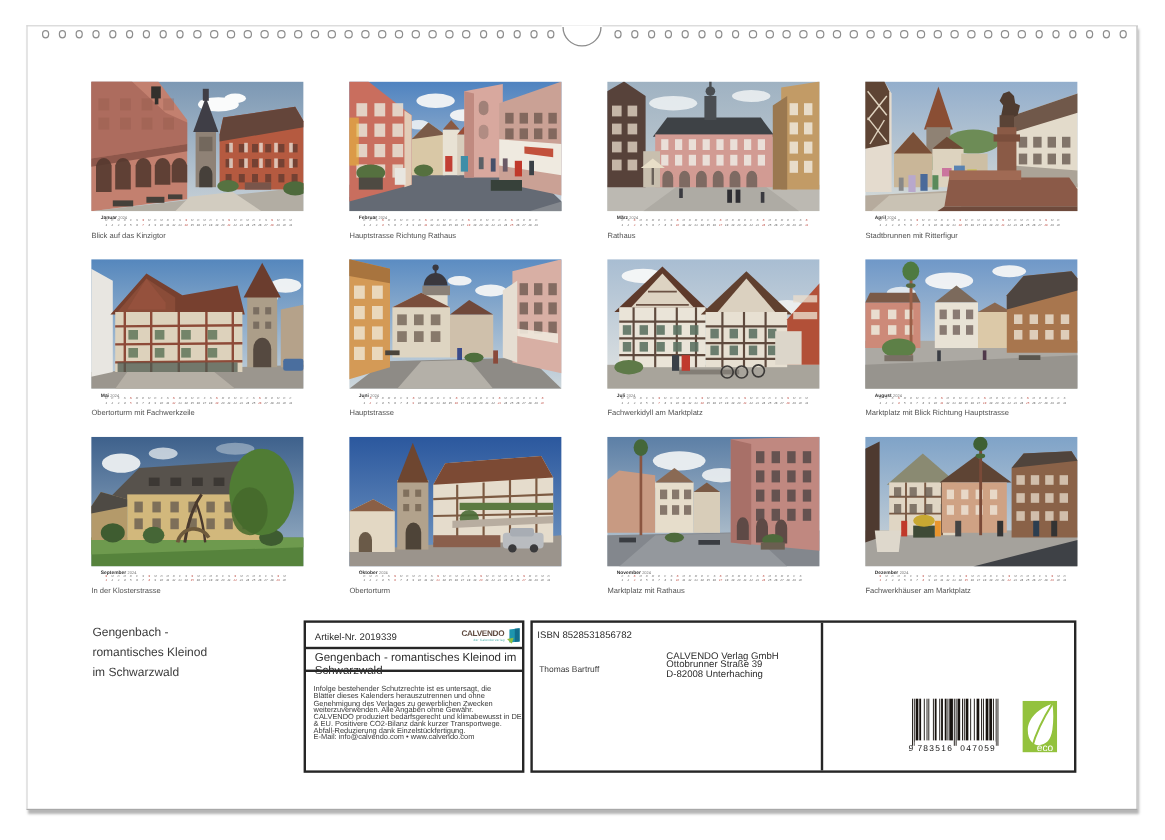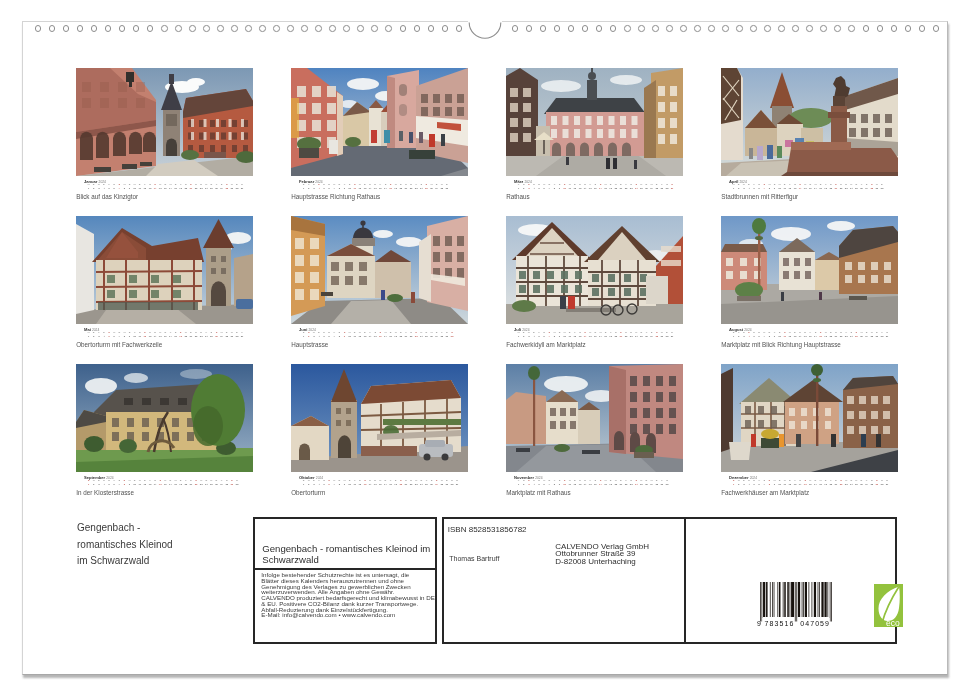--- a/index.html
+++ b/index.html
@@ -17,31 +17,31 @@
 .wrow,.nrow{position:absolute;left:9.5px;white-space:nowrap;transform:scale(.5);transform-origin:0 0}
 .wrow{top:115.4px}
 .nrow{top:118.9px}
 .c{display:inline-block;width:10.24px;font-size:4.8px;color:#737373;text-align:center;vertical-align:top}
 .nrow .c{color:#4c4c4c}
 .c.r{color:#b5382e}
 .cap{position:absolute;left:0.2px;top:124.6px;font-size:6.3px;color:#525252;white-space:nowrap}
 .title{position:absolute;left:76px;top:516px;font-size:10px;line-height:16.6px;color:#3a3a3a}
 .boxA{position:absolute;width:184px;height:127.5px;border:2px solid #262626;background:#fff}
 .boxA .r1{position:absolute;left:0;top:0;width:100%;height:22.3px;border-bottom:2px solid #262626}
-.boxA .r2{position:absolute;left:0;top:22.3px;width:100%;height:29px;border-bottom:2px solid #262626}
+.boxA .r2{position:absolute;left:0;top:22.3px;width:100%;height:19px;border-bottom:2px solid #262626}
 .artnr{position:absolute;left:7px;top:7.5px;font-size:8px;color:#2e2e2e}
 .boxtitle{position:absolute;left:7px;top:3.5px;font-size:9.6px;line-height:10.4px;color:#2e2e2e}
 .legal{position:absolute;left:6px;top:53.8px;font-size:6.2px;line-height:5.72px;color:#3a3a3a;width:178px}
 .boxB{position:absolute;width:455px;height:127.5px;border:2px solid #262626;background:#fff}
 .boxB .div{position:absolute;left:240.2px;top:0;width:2px;height:100%;background:#262626}
 .isbn{position:absolute;left:3.5px;top:6.5px;font-size:8px;color:#2e2e2e}
 .author{position:absolute;left:5px;top:36.3px;font-size:7px;color:#3a3a3a}
 .pub{position:absolute;left:111px;top:24px;font-size:8px;line-height:7.5px;color:#2e2e2e}
 .bcwrap{position:absolute;left:312.7px;top:63px}
-.eco{position:absolute;left:430px;top:65px}
+.eco{position:absolute;left:408px;top:65px}
 </style></head><body>
 <div id="stage">
     <div class="page">
       <div>
         <span class="hole" style="left:11.7px"></span>
         <span class="hole" style="left:25.7px"></span>
         <span class="hole" style="left:39.8px"></span>
         <span class="hole" style="left:53.8px"></span>
         <span class="hole" style="left:67.8px"></span>
         <span class="hole" style="left:81.8px"></span>
@@ -839,20 +839,30 @@
           <rect x="40" y="74" width="18" height="10" fill="#3e4a36"></rect>
           <ellipse cx="49" cy="70" rx="9" ry="5" fill="#c8a832"></ellipse>
         </svg>
         <div class="mon"><b>Dezember</b> <i>2024</i></div>
         <div class="wrow"><i class="c r">S</i><i class="c">M</i><i class="c">D</i><i class="c">M</i><i class="c">D</i><i class="c">F</i><i class="c">S</i><i class="c r">S</i><i class="c">M</i><i class="c">D</i><i class="c">M</i><i class="c">D</i><i class="c">F</i><i class="c">S</i><i class="c r">S</i><i class="c">M</i><i class="c">D</i><i class="c">M</i><i class="c">D</i><i class="c">F</i><i class="c">S</i><i class="c r">S</i><i class="c">M</i><i class="c">D</i><i class="c">M</i><i class="c">D</i><i class="c">F</i><i class="c">S</i><i class="c r">S</i><i class="c">M</i><i class="c">D</i></div>
         <div class="nrow"><i class="c r">1</i><i class="c">2</i><i class="c">3</i><i class="c">4</i><i class="c">5</i><i class="c">6</i><i class="c">7</i><i class="c r">8</i><i class="c">9</i><i class="c">10</i><i class="c">11</i><i class="c">12</i><i class="c">13</i><i class="c">14</i><i class="c r">15</i><i class="c">16</i><i class="c">17</i><i class="c">18</i><i class="c">19</i><i class="c">20</i><i class="c">21</i><i class="c r">22</i><i class="c">23</i><i class="c">24</i><i class="c">25</i><i class="c">26</i><i class="c">27</i><i class="c">28</i><i class="c r">29</i><i class="c">30</i><i class="c">31</i></div>
         <div class="cap">Fachwerkhäuser am Marktplatz</div>
       </div>
       <div class="title" style="left:54px;top:498px">Gengenbach -<br>romantisches Kleinod<br>im Schwarzwald</div>
       <div class="boxA" style="left:230.3px;top:494.5px">
+        <div class="r1">
+          <span class="artnr">Artikel-Nr. 2019339</span>
+          <svg style="position:absolute;left:129px;top:3px" width="52" height="16" viewBox="0 0 52 16">
+            <text x="0.5" y="7.8" font-size="6.8" font-weight="bold" fill="#604b40" textLength="36">CALVENDO</text>
+            <text x="10.5" y="12" font-size="2.6" fill="#4ab0aa" textLength="26">der Kalenderverlag</text>
+            <polygon points="40.5,2.5 49,1.5 49,12.5 40.5,13.5" fill="#1d96ae"></polygon>
+            <polygon points="45,2 49,1.5 49,12.5 45,13" fill="#116e8c"></polygon>
+            <polygon points="38.5,10.5 44,9.5 42.5,14.5" fill="#8ebe3f"></polygon>
+          </svg>
+        </div>
         <div class="r2">
           <div class="boxtitle">Gengenbach - romantisches Kleinod im<br>Schwarzwald</div>
         </div>
         <div class="legal">Infolge bestehender Schutzrechte ist es untersagt, die<br>Blätter dieses Kalenders herauszutrennen und ohne<br>Genehmigung des Verlages zu gewerblichen Zwecken<br>weiterzuverwenden. Alle Angaben ohne Gewähr.<br>CALVENDO produziert bedarfsgerecht und klimabewusst in DE<br>&amp; EU. Positivere CO2-Bilanz dank kurzer Transportwege.<br>Abfall-Reduzierung dank Einzelstückfertigung.<br>E-Mail: info@calvendo.com • www.calvendo.com</div>
       </div>
       <div class="boxB" style="left:419.3px;top:494.5px">
         <div class="div"></div>
         <div class="isbn">ISBN 8528531856782</div>
         <div class="author">Thomas Bartruff</div>
         <div class="pub">CALVENDO Verlag GmbH<br>Ottobrunner Straße 39<br>D-82008 Unterhaching</div>

